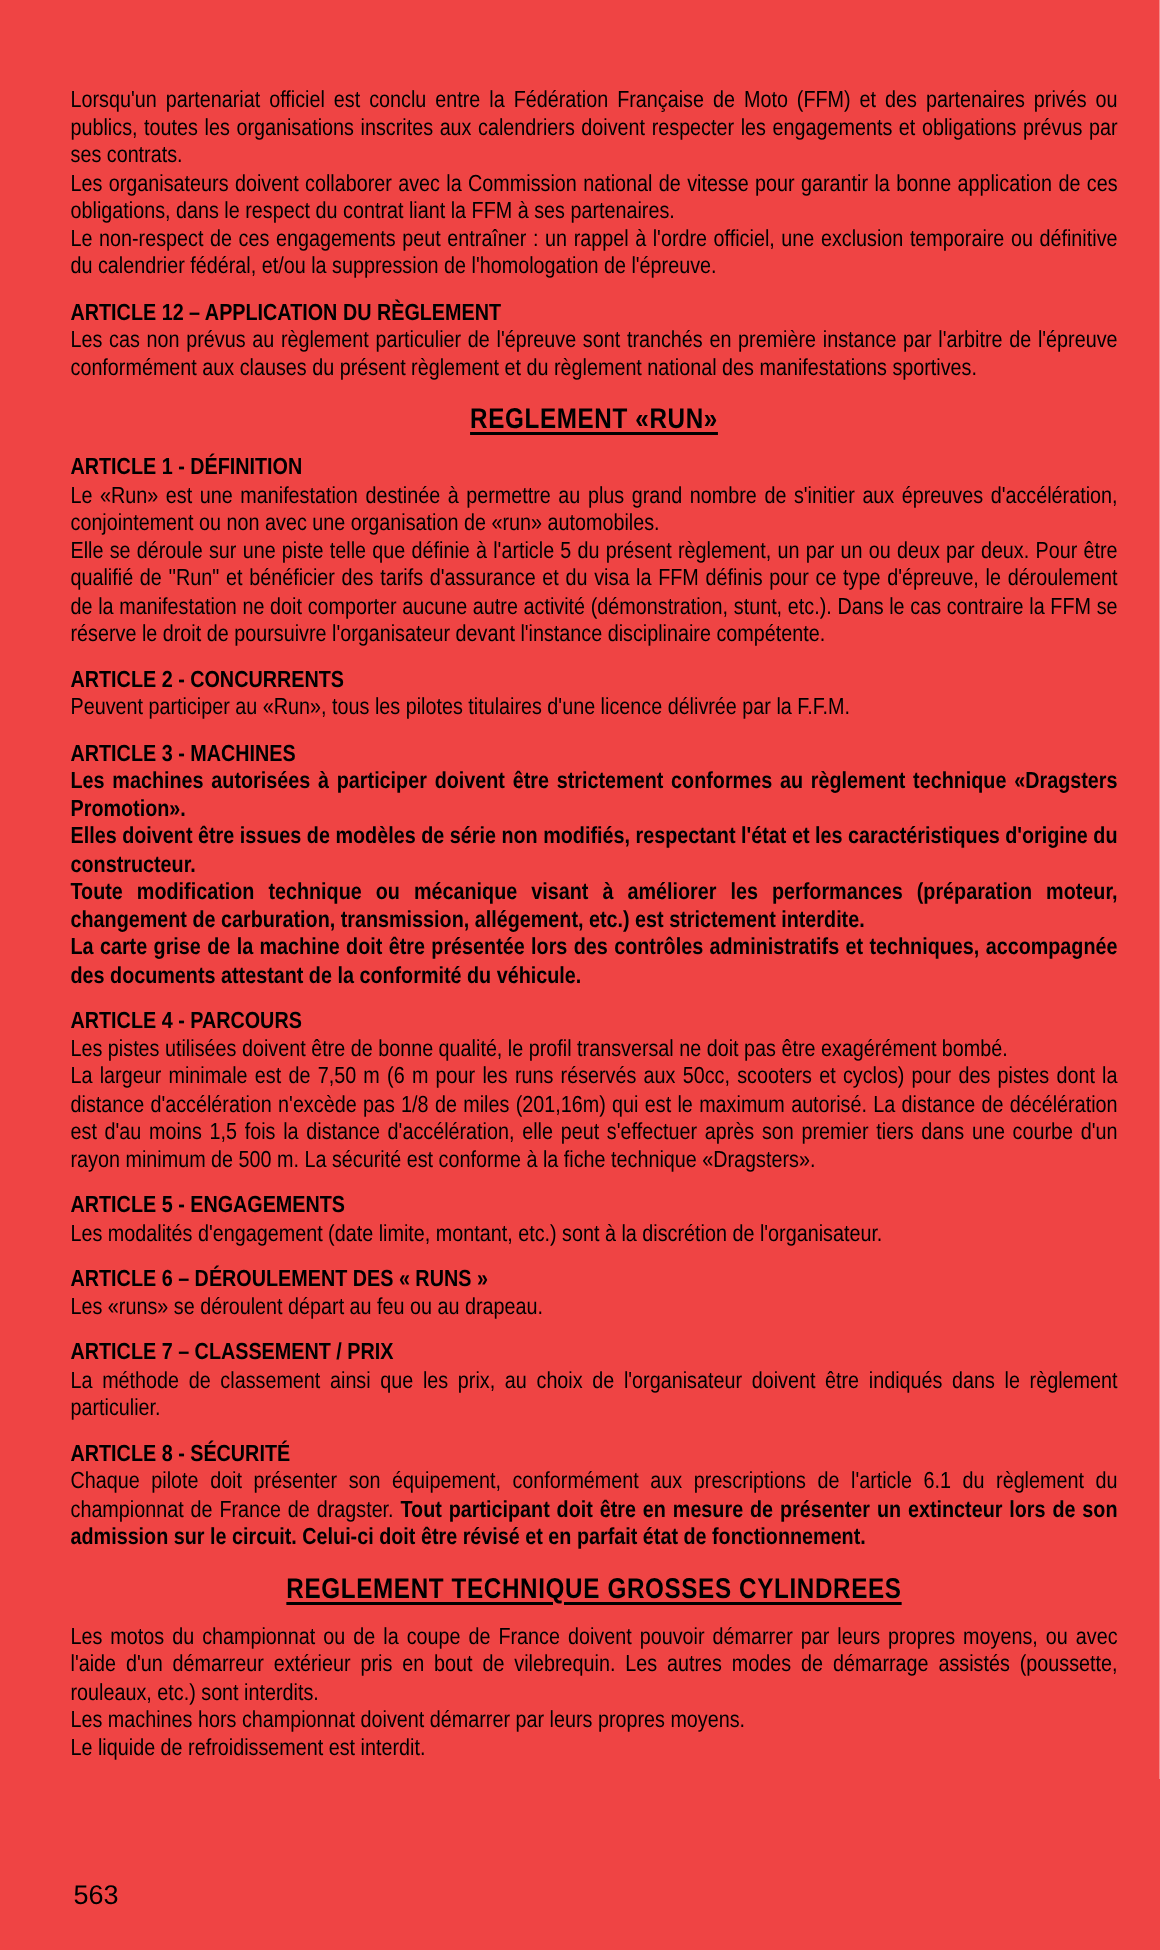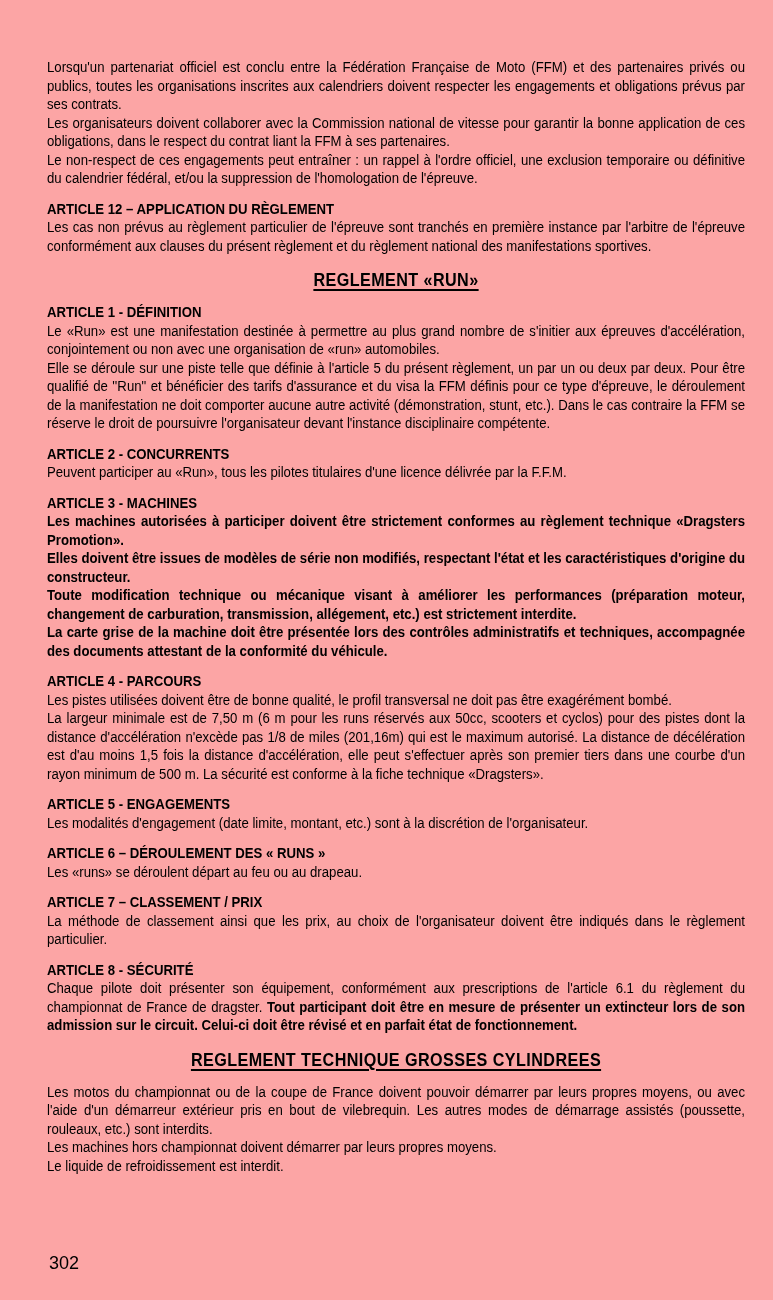--- a/index.html
+++ b/index.html
@@ -6,21 +6,21 @@
   body {
     width: 773px; height: 1300px;
     background: #ffffff;
     color: #000000;
     font-family: "Liberation Sans", sans-serif;
     position: relative;
     overflow: hidden;
   }
   .sheet {
     position: absolute; inset: 0;
-    background: #fca5a5;
+    background: #ef4444;
   }
   
   .text-col {
     position: absolute;
     left: 47px; top: 58px;
     width: 821px;
     transform: scaleX(0.8502);
     transform-origin: 0 0;
     font-size: 15.5px;
     line-height: 18.5px;
@@ -100,14 +100,14 @@
     <p class="body"><span>Chaque pilote doit présenter son équipement, conformément aux prescriptions de l'article 6.1 du règlement du championnat de France de dragster. </span><span class="bold-run">Tout participant doit être en mesure de présenter un extincteur lors de son admission sur le circuit. Celui-ci doit être révisé et en parfait état de fonctionnement.</span></p>
 
     <h2 class="section-title">REGLEMENT TECHNIQUE GROSSES CYLINDREES</h2>
 
     <p class="body gap-top">Les motos du championnat ou de la coupe de France doivent pouvoir démarrer par leurs propres moyens, ou avec l'aide d'un démarreur extérieur pris en bout de vilebrequin. Les autres modes de démarrage assistés (poussette, rouleaux, etc.) sont interdits.</p>
     <p class="body gap-top">Les machines hors championnat doivent démarrer par leurs propres moyens.</p>
     <p class="body gap-top">Le liquide de refroidissement est interdit.</p>
 
   </div>
 
-  <div class="page-number">302</div>
+  <div class="page-number">563</div>
 </div>
 
 </body></html>

